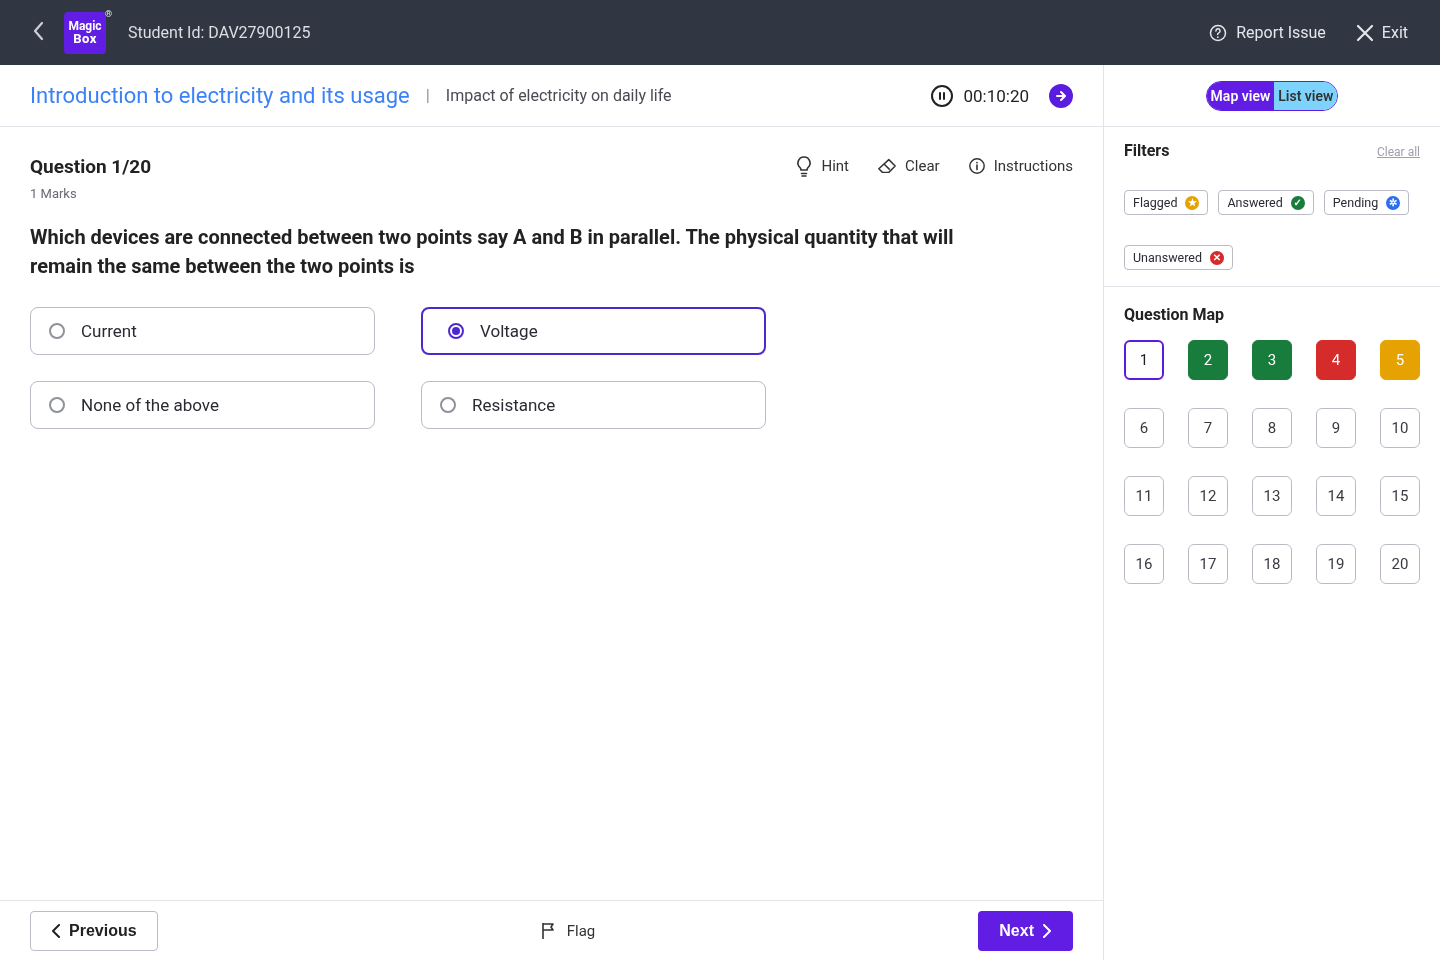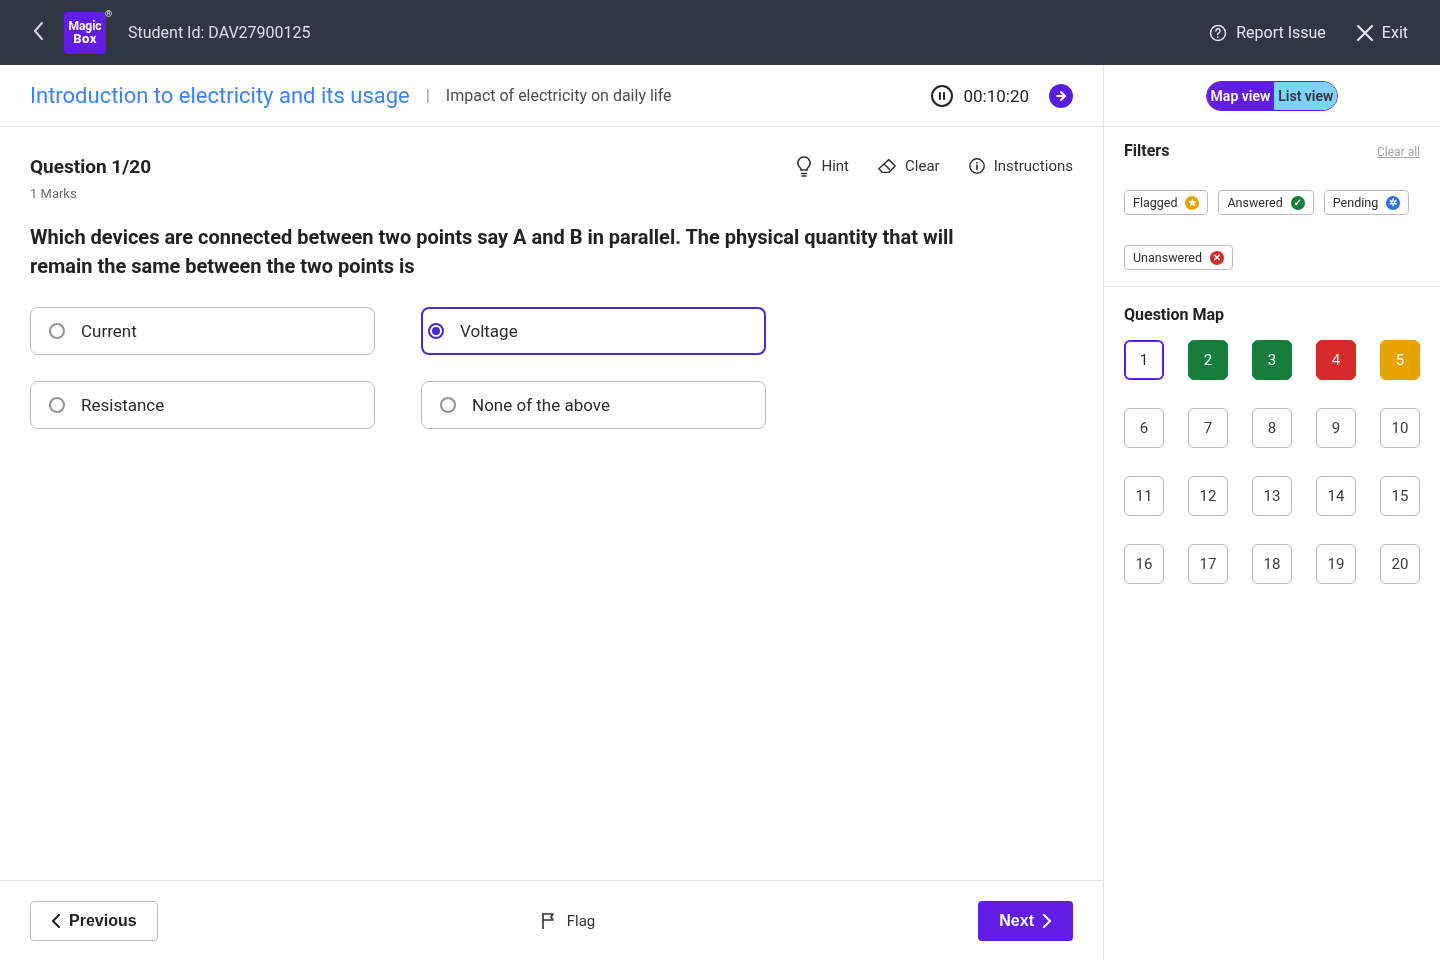--- a/index.html
+++ b/index.html
@@ -39,27 +39,27 @@
   .qnum { font-size:19px; font-weight:700; }
   .qmarks { font-size:13px; color:#6a6a74; margin-top:8px; }
   .qhead .spacer { flex:1; }
   .qtools { display:flex; gap:28px; align-items:center; color:#333; }
   .qtool { display:flex; align-items:center; gap:8px; cursor:pointer; font-size:15px; }
 
   .question-text { margin-top:22px; font-size:20px; font-weight:700; line-height:1.45; max-width:950px; }
 
   .options { margin-top:26px; display:grid; grid-template-columns: repeat(2, 345px); gap:26px 46px; }
   .option { height:48px; border:1px solid #b9bcc5; border-radius:8px; display:flex; align-items:center; padding:0 18px; gap:16px; cursor:pointer; font-size:17px; color:#2a2a33; }
-  .option.selected { border:2px solid #4e28cf; padding:0 5px; }
+  .option.selected { border:2px solid #4e28cf; padding:0 25px; }
   .radio { width:16px; height:16px; border:2px solid #8f919b; border-radius:50%; display:flex; align-items:center; justify-content:center; }
   .option.selected .radio { border-color:#4e28cf; }
   .option.selected .radio::after { content:""; width:8px; height:8px; background:#4e28cf; border-radius:50%; }
 
   
-  .footer { height:80px; border-top:1px solid #e2e4ea; display:flex; align-items:center; padding:0 30px; }
+  .footer { height:60px; border-top:1px solid #e2e4ea; display:flex; align-items:center; padding:0 30px; }
   .btn { height:40px; border-radius:4px; display:flex; align-items:center; gap:8px; padding:0 20px; font-size:16px; cursor:pointer; border:1px solid transparent; }
   .btn-outline { background:#fff; border:1px solid #b9bcc5; color:#222; font-weight:600; }
   .btn-primary { background:#611de3; color:#fff; font-weight:700; }
   .flag-center { flex:1; display:flex; justify-content:center; align-items:center; gap:10px; color:#333; font-size:15px; cursor:pointer; }
 
   
   .side-header { height:62px; border-bottom:1px solid #e2e4ea; display:flex; align-items:center; justify-content:center; }
   .viewtoggle { display:flex; border:1px solid #5a1de0; border-radius:20px; overflow:hidden; }
   .vt { height:28px; padding:0 4px; display:flex; align-items:center; font-size:14px; font-weight:600; cursor:pointer; }
   .vt.active { background:#611de3; color:#fff; }
@@ -179,25 +179,25 @@
           <div class="option">
             <span class="radio"></span>
             <span>Current</span>
           </div>
           <div class="option selected">
             <span class="radio"></span>
             <span>Voltage</span>
           </div>
           <div class="option">
             <span class="radio"></span>
+            <span>None of the above</span>
+          </div>
+          <div class="option">
+            <span class="radio"></span>
             <span>Resistance</span>
-          </div>
-          <div class="option">
-            <span class="radio"></span>
-            <span>None of the above</span>
           </div>
         </div>
     </div>
 
     <div class="footer">
       <button class="btn btn-outline">
         <svg width="10" height="14" viewBox="0 0 10 14">
             <path d="M8 1 2 7l6 6" stroke="#222" stroke-width="2" fill="none" stroke-linecap="round" stroke-linejoin="round"></path>
           </svg>
         <span>Previous</span>

